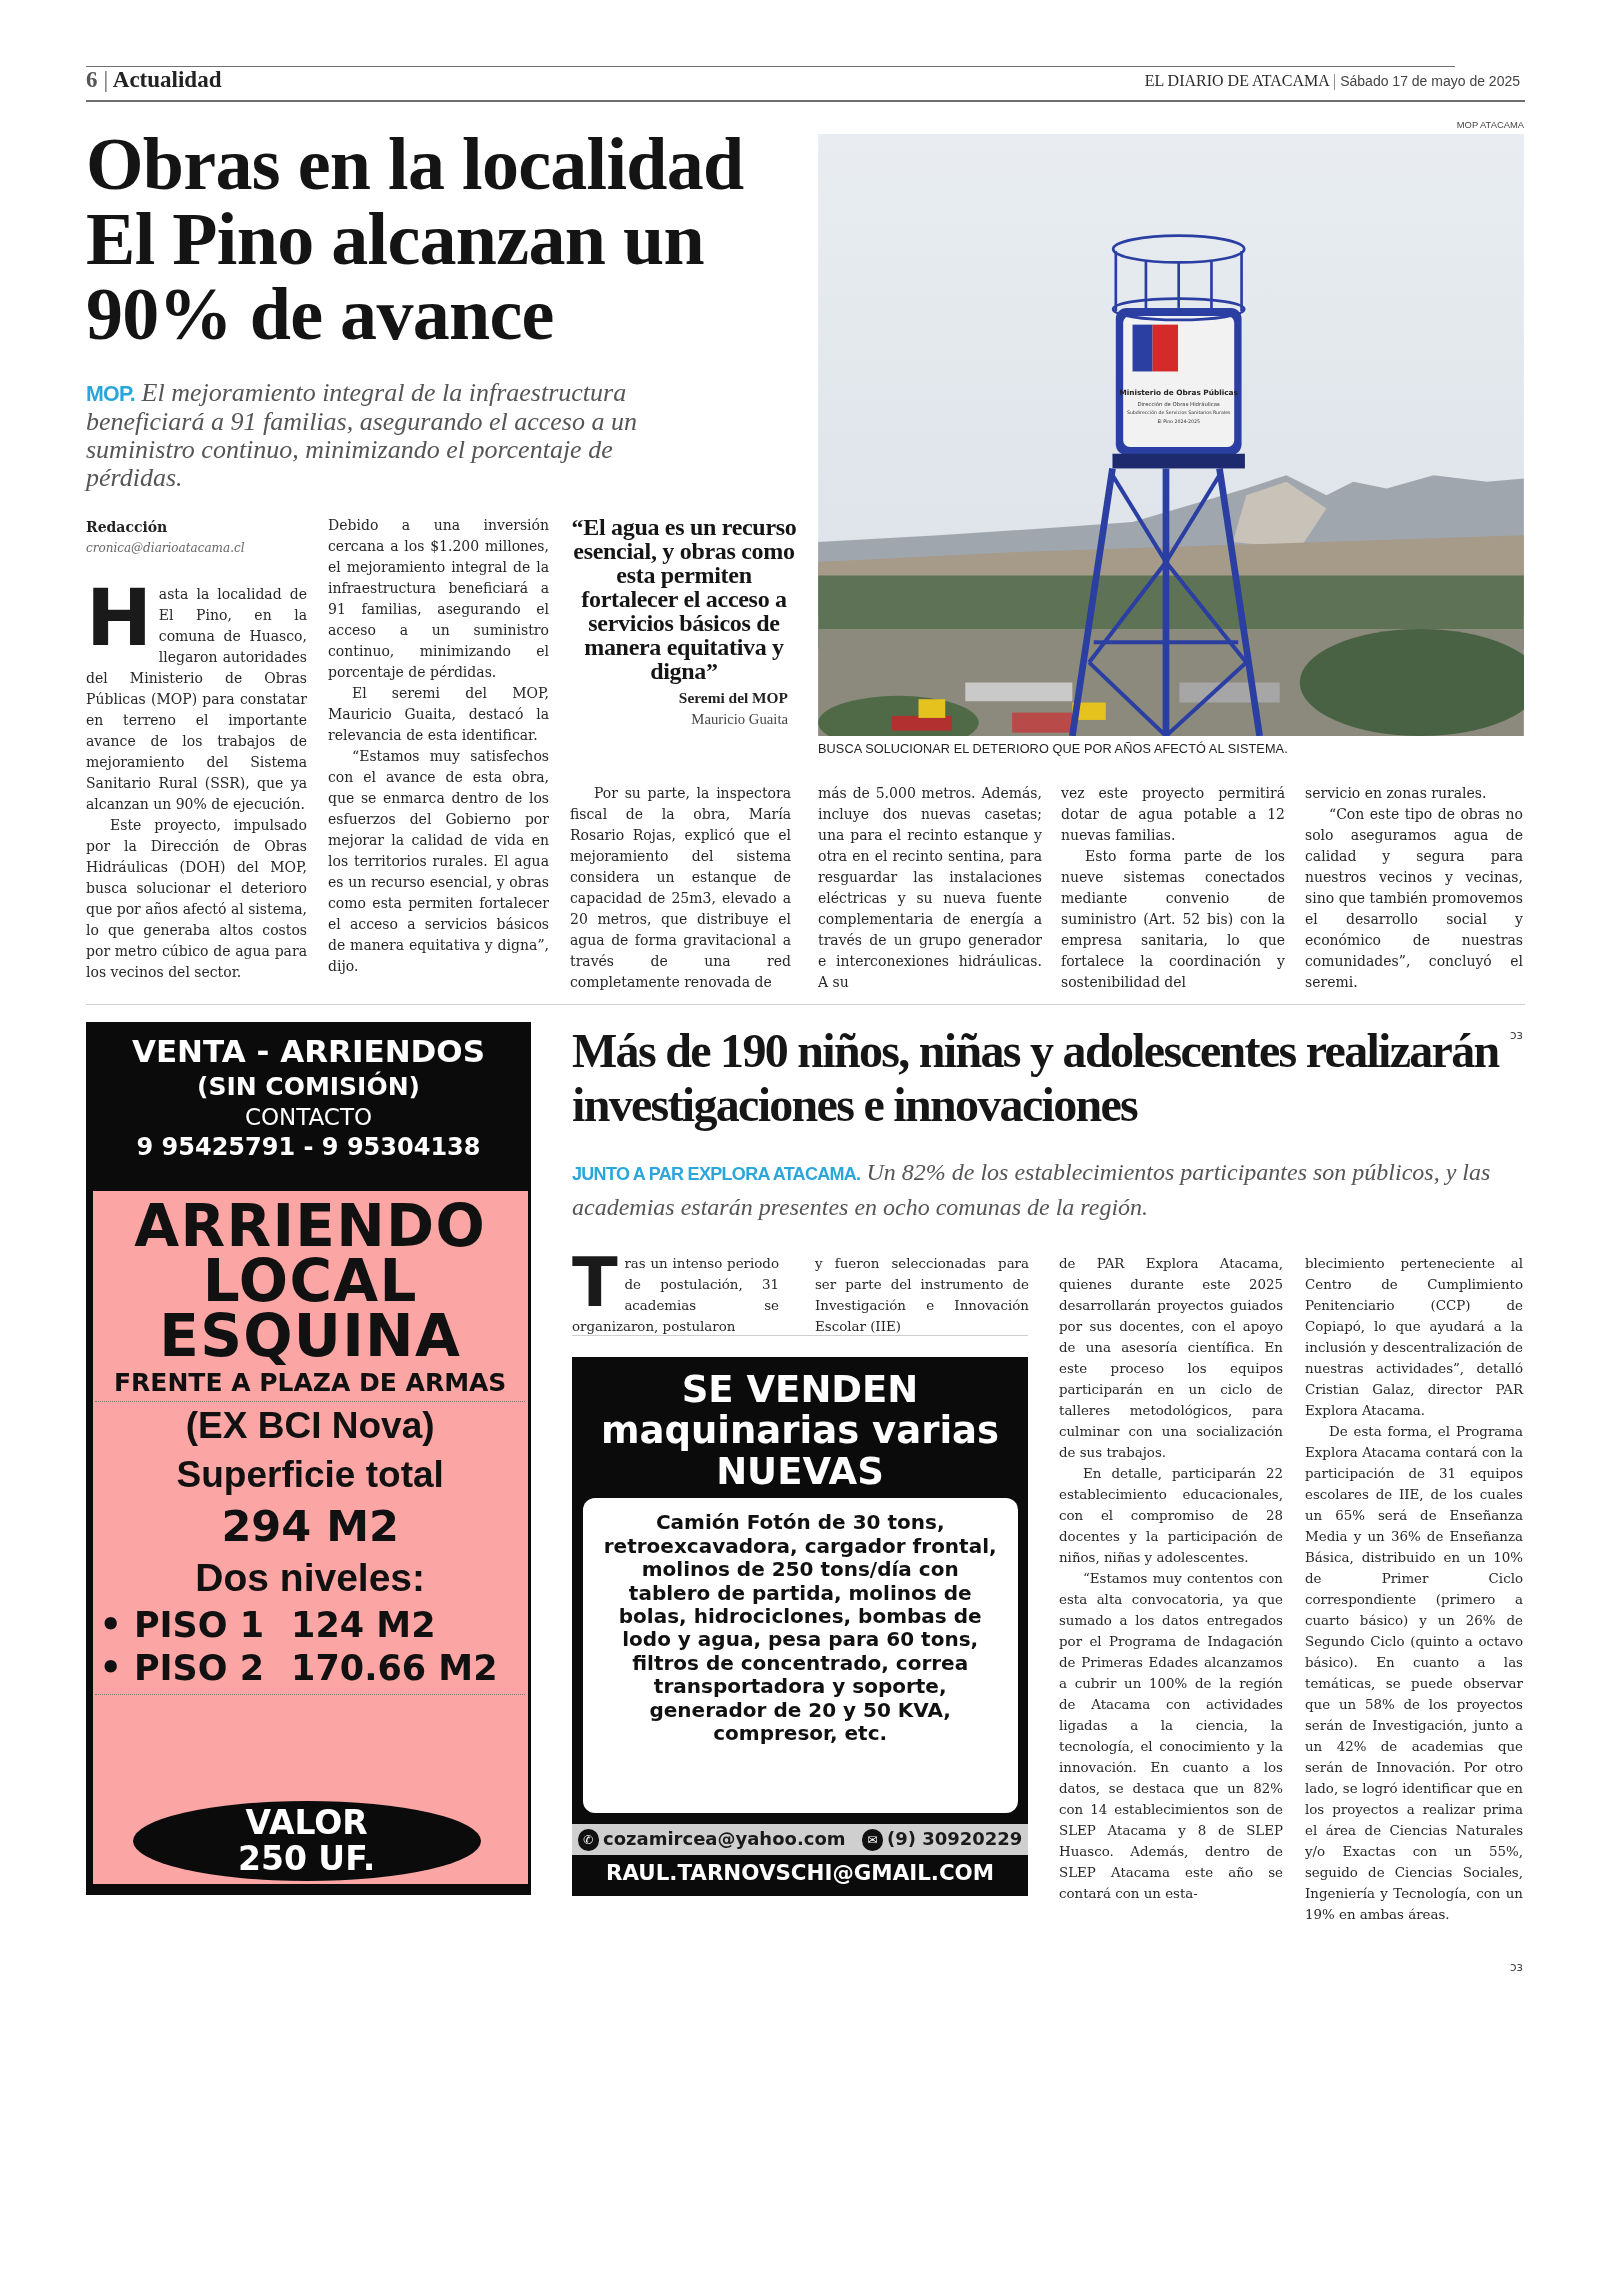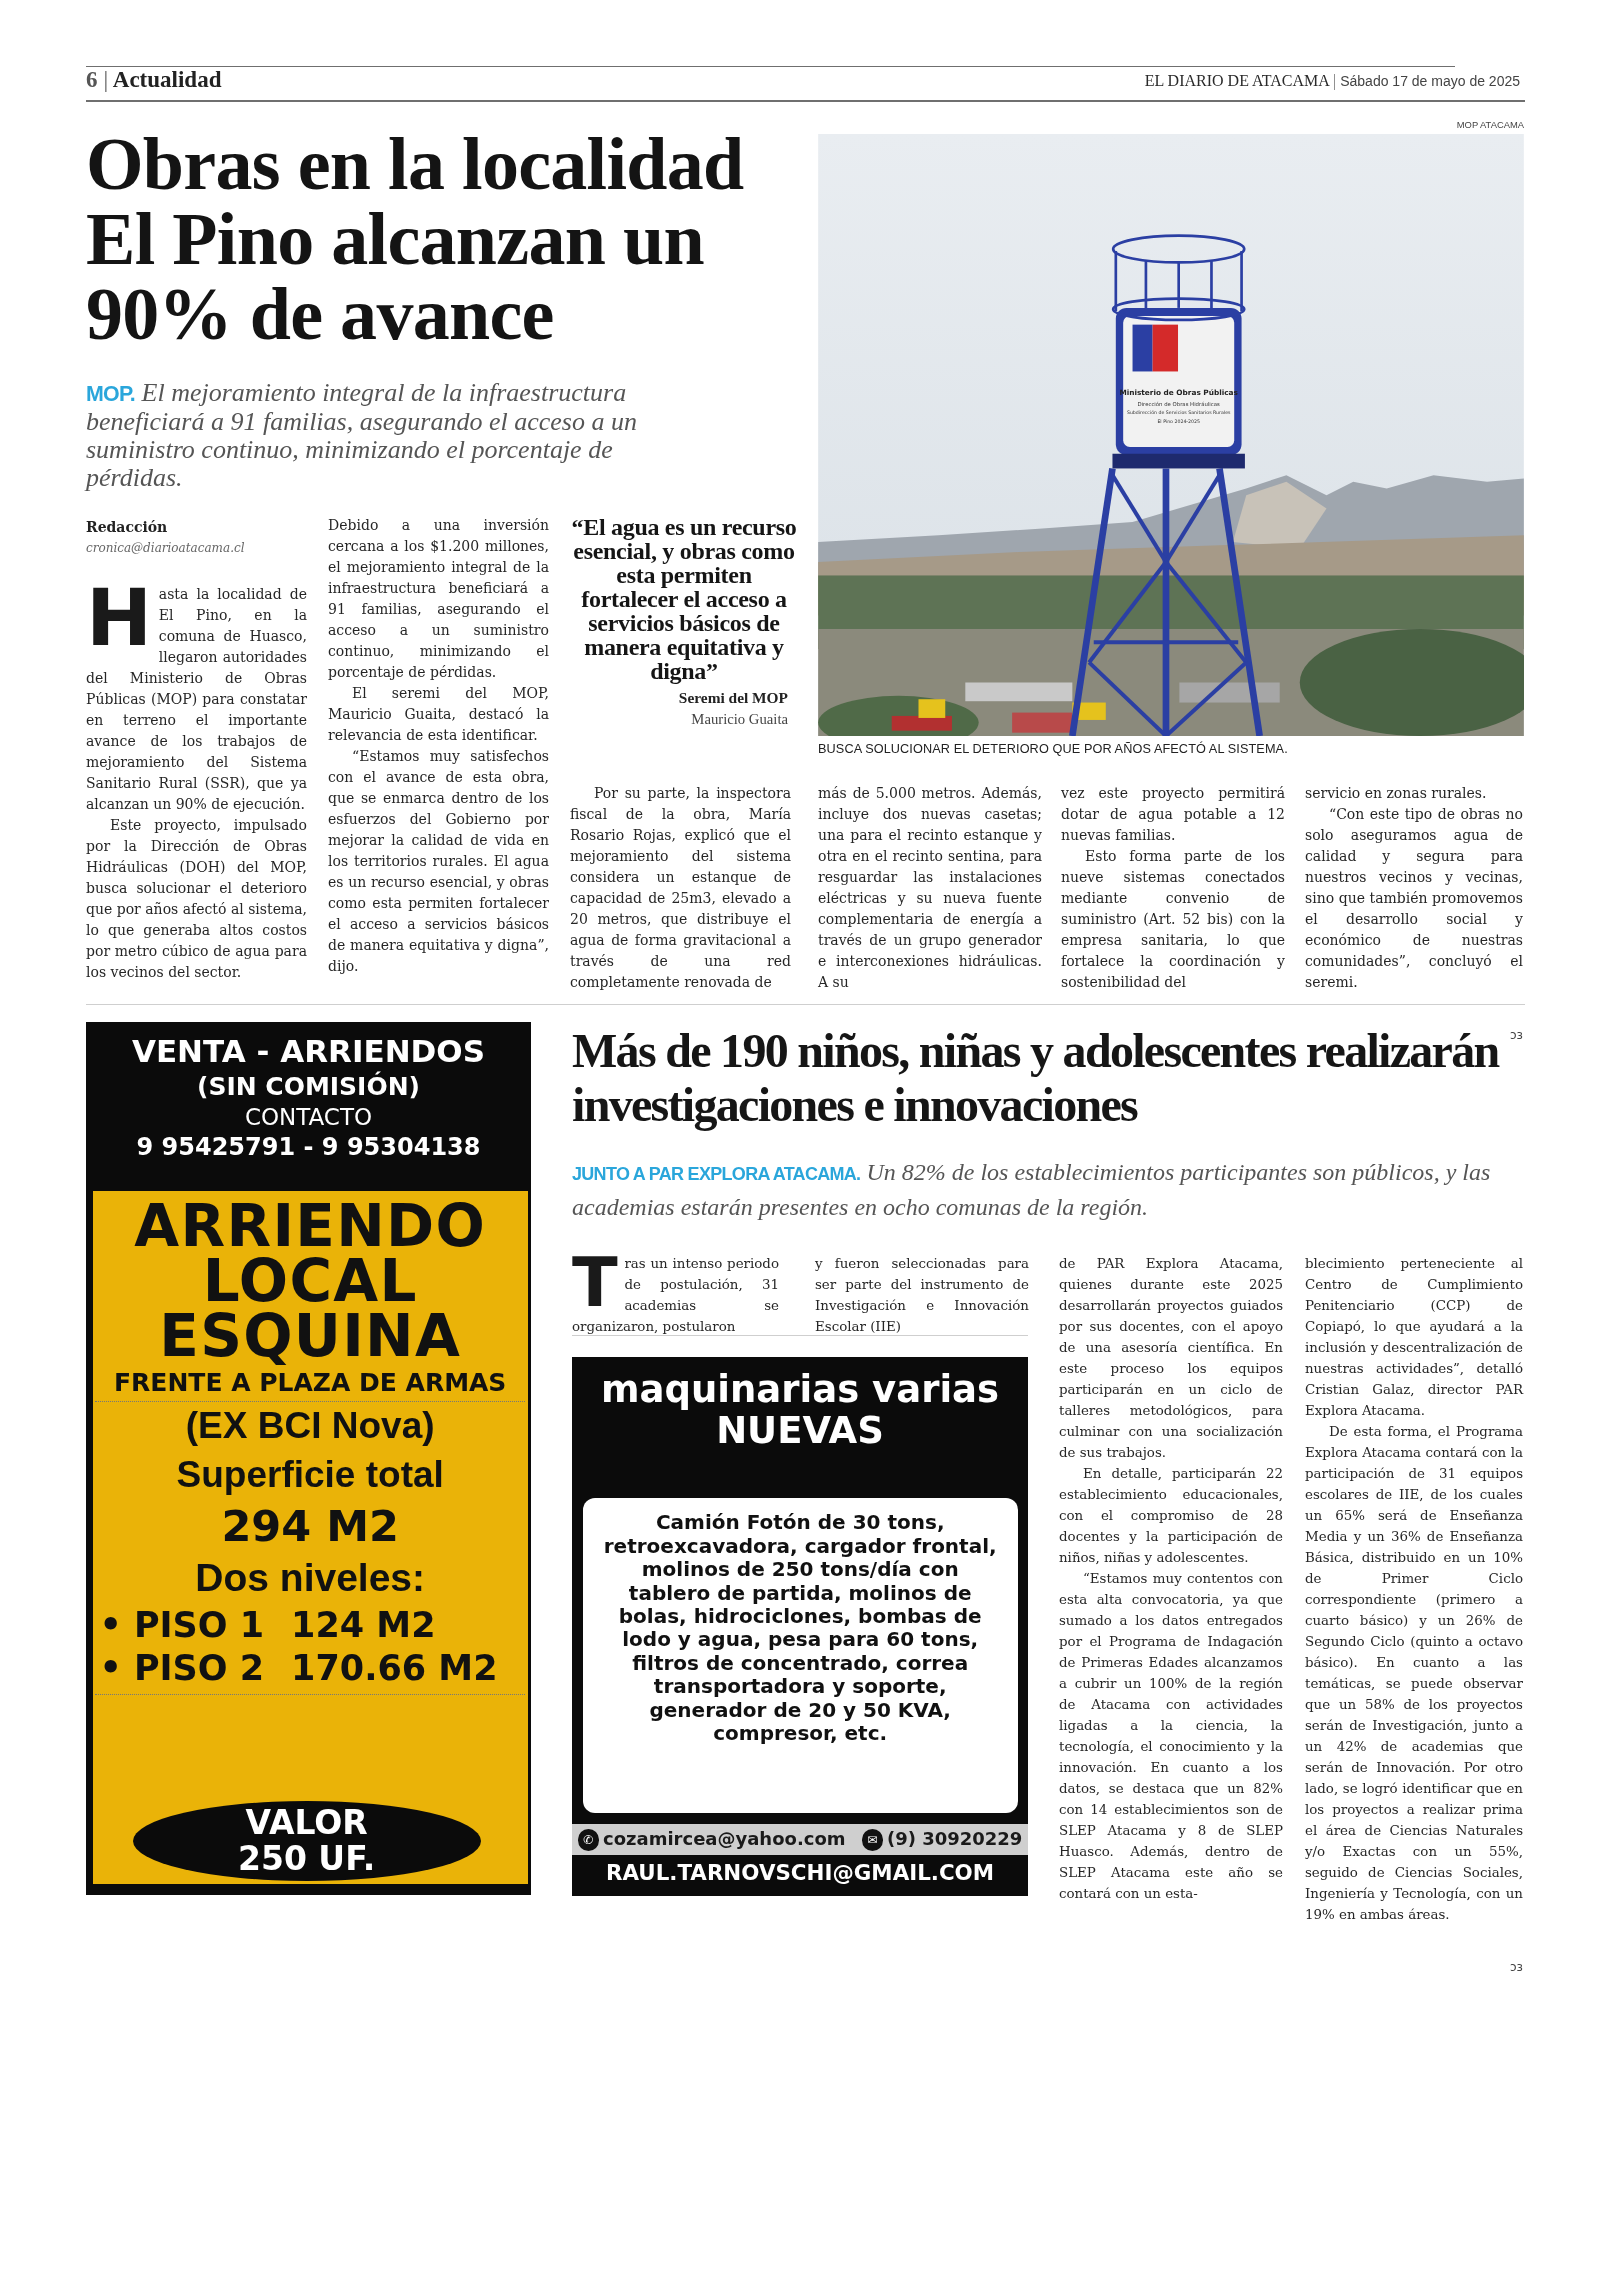--- a/index.html
+++ b/index.html
@@ -33,21 +33,21 @@
 
   .credit { right: 82px; top: 119px; font-family: "Liberation Sans", sans-serif; font-size: 9.4px; color: #444; }
   .photo { left: 818px; top: 134px; width: 706px; height: 602px; overflow: hidden; }
   .caption { left: 818px; top: 742px; font-family: "Liberation Sans", sans-serif; font-size: 12.7px; color: #222; letter-spacing: 0.1px; }
 
   .end-mark { font-family: "DejaVu Sans", sans-serif; font-size: 12px; color: #444; float: right; margin-top: 32px; }
 
   
   .ad1 { left: 86px; top: 1022px; width: 445px; height: 873px; background: #0b0b0b; }
   .ad1-top { position: absolute; left: 0; top: 0; width: 445px; height: 169px; color: #fff; text-align: center; font-family: "DejaVu Sans", sans-serif; font-weight: bold; }
-  .ad1-white { position: absolute; left: 6.7px; top: 169px; width: 435px; height: 693px; background: #eab308; text-align: center; font-family: "DejaVu Sans", sans-serif; font-weight: bold; color: #111; }
+  .ad1-white { position: absolute; left: 6.7px; top: 169px; width: 435px; height: 693px; background: #fca5a5; text-align: center; font-family: "DejaVu Sans", sans-serif; font-weight: bold; color: #111; }
   .dots { border-top: 1.3px dotted #777; margin: 0 2.7px; }
   .oval { position: absolute; left: 40px; top: 610px; width: 348px; height: 80px; background: #0b0b0b; border-radius: 50%; color: #fff; display: flex; flex-direction: column; justify-content: center; align-items: center; font-size: 33px; line-height: 36px; }
 
   
   .h2 { left: 572px; top: 1024px; width: 964px; font-family: "Liberation Serif", serif; font-weight: bold; font-size: 48px; line-height: 54px; color: #161616; letter-spacing: -1.7px; }
   .deck2 { left: 572px; top: 1156px; width: 957px; }
   .deck2 .kicker { font-size: 18px; }
   .deck2.deck { font-size: 24px; line-height: 33px; }
 
   .sep { position: absolute; height: 1.3px; background: #cfcfcf; }
@@ -240,20 +240,21 @@
   <p>“Estamos muy contentos con esta alta convocatoria, ya que sumado a los datos entregados por el Programa de Indagación de Primeras Edades alcanzamos a cubrir un 100% de la región de Atacama con actividades ligadas a la ciencia, la tecnología, el conocimiento y la innovación. En cuanto a los datos, se destaca que un 82% con 14 establecimientos son de SLEP Atacama y 8 de SLEP Huasco. Además, dentro de SLEP Atacama este año se contará con un esta-</p>
 </div>
 <div class="col" style="left:1305px; top:1253px; width:218px; font-size:13.4px; line-height:21px;">
   <p class="noindent">blecimiento perteneciente al Centro de Cumplimiento Penitenciario (CCP) de Copiapó, lo que ayudará a la inclusión y descentralización de nuestras actividades”, detalló Cristian Galaz, director PAR Explora Atacama.</p>
   <p>De esta forma, el Programa Explora Atacama contará con la participación de 31 equipos escolares de IIE, de los cuales un 65% será de Enseñanza Media y un 36% de Enseñanza Básica, distribuido en un 10% de Primer Ciclo correspondiente (primero a cuarto básico) y un 26% de Segundo Ciclo (quinto a octavo básico). En cuanto a las temáticas, se puede observar que un 58% de los proyectos serán de Investigación, junto a un 42% de academias que serán de Innovación. Por otro lado, se logró identificar que en los proyectos a realizar prima el área de Ciencias Naturales y/o Exactas con un 55%, seguido de Ciencias Sociales, Ingeniería y Tecnología, con un 19% en ambas áreas.</p>
   <span class="end-mark">ↄɜ</span>
 </div>
 
 <div class="abs ad2">
   <div class="ad2-title">
+    <div>SE VENDEN</div>
     <div>maquinarias varias</div>
     <div>NUEVAS</div>
   </div>
   <div class="ad2-box" style="top:141px; height:315px; padding:13.4px 19px 0;">Camión Fotón de 30 tons, retroexcavadora, cargador frontal, molinos de 250 tons/día con tablero de partida, molinos de bolas, hidrociclones, bombas de lodo y agua, pesa para 60 tons, filtros de concentrado, correa transportadora y soporte, generador de 20 y 50 KVA, compresor, etc.</div>
   <div class="ad2-contact">
     <span><span class="ico">✆</span><span>cozamircea@yahoo.com</span></span>
     <span><span class="ico">✉</span><span>(9) 30920229</span></span>
   </div>
   <div class="ad2-mail">RAUL.TARNOVSCHI@GMAIL.COM</div>
 </div>

